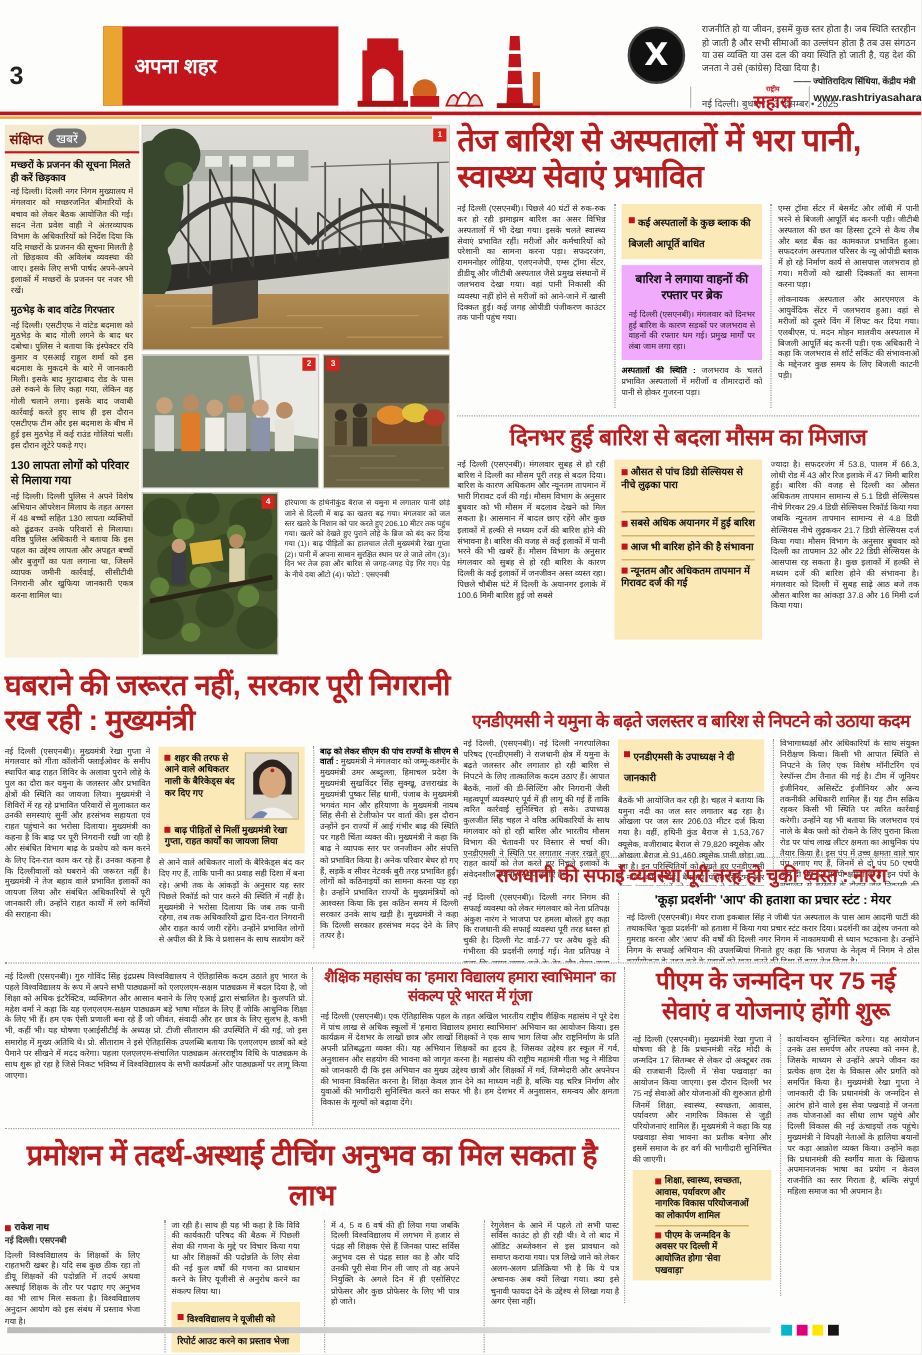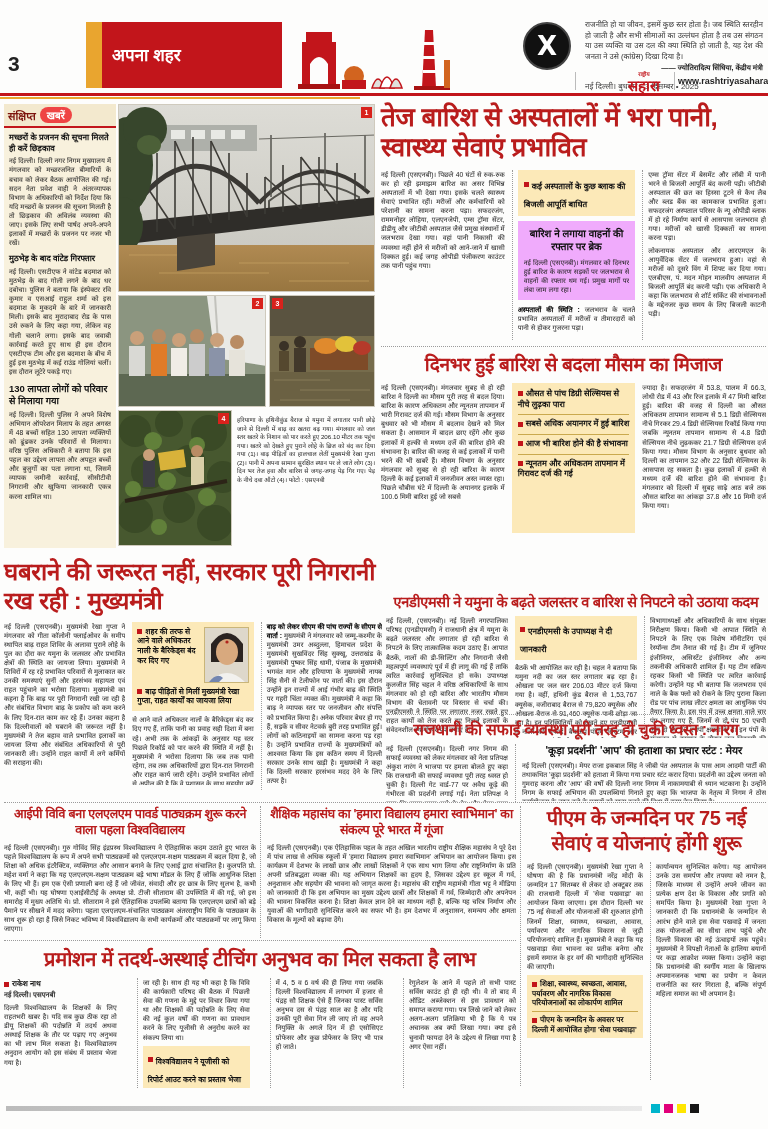--- a/index.html
+++ b/index.html
@@ -80,21 +80,21 @@
     <div class="abs" style="left:575px;top:72px;width:1px;height:18px;background:#bbb"></div>
     <div class="abs" style="left:674px;top:72px;width:1px;height:18px;background:#bbb"></div>
 
     <div class="abs redline" style="left:0;top:93px;width:768px;height:3px"></div>
     <div class="abs goldline" style="left:0;top:97px;width:360px;height:2px"></div>
   </div>
 
   <div class="abs" style="left:4px;top:104px;width:112px;height:442px">
     <div style="background:#f3e9ce;border-bottom:2px solid #c2151b;padding:3px 4px;display:flex;align-items:center;gap:4px">
       <span style="font-size:11px;font-weight:700;color:#7c130c">संक्षिप्त</span>
-      <span style="font-size:10px;font-weight:700;color:#fff;background:#ef4444;border-radius:8px;padding:1px 7px">खबरें</span>
+      <span style="font-size:10px;font-weight:400;color:#fff;background:#737373;border-radius:8px;padding:1px 7px">खबरें</span>
     </div>
     <div style="background:#f8f1dd;height:420px;padding:5px 5px;overflow:hidden">
       <div style="margin-bottom:7px">
         <div class="kicker" style="margin-bottom:2px">मच्छरों के प्रजनन की सूचना मिलते ही करें छिड़काव</div>
         <div class="bt" style="max-height:96px">नई दिल्ली। दिल्ली नगर निगम मुख्यालय में मंगलवार को मच्छरजनित बीमारियों के बचाव को लेकर बैठक आयोजित की गई। सदन नेता प्रवेश वाही ने अंतरव्यापक विभाग के अधिकारियों को निर्देश दिया कि यदि मच्छरों के प्रजनन की सूचना मिलती है तो छिड़काव की अविलंब व्यवस्था की जाए। इसके लिए सभी पार्षद अपने-अपने इलाकों में मच्छरों के प्रजनन पर नजर भी रखें।</div>
       </div>
       <div style="margin-bottom:7px">
         <div class="kicker" style="margin-bottom:2px">मुठभेड़ के बाद वांटेड गिरफ्तार</div>
         <div class="bt" style="max-height:122px">नई दिल्ली। एसटीएफ ने वांटेड बदमाश को मुठभेड़ के बाद गोली लगने के बाद धर दबोचा। पुलिस ने बताया कि इंस्पेक्टर रवि कुमार व एसआई राहुल शर्मा को इस बदमाश के मुकदमे के बारे में जानकारी मिली। इसके बाद मुरादाबाद रोड के पास उसे रुकने के लिए कहा गया, लेकिन वह गोली चलाने लगा। इसके बाद जवाबी कार्रवाई करते हुए साथ ही इस दौरान एसटीएफ टीम और इस बदमाश के बीच में हुई इस मुठभेड़ में कई राउंड गोलियां चलीं। इस दौरान लूटेरे पकड़े गए।</div>
       </div>
@@ -283,21 +283,21 @@
         <div class="bt" style="margin-left:5px;margin-top:3px">लोकनायक अस्पताल और आरएमएल के आयुर्वेदिक सेंटर में जलभराव हुआ। वहां से मरीजों को दूसरे विंग में शिफ्ट कर दिया गया। एलबीएस, पं. मदन मोहन मालवीय अस्पताल में बिजली आपूर्ति बंद करनी पड़ी। एक अधिकारी ने कहा कि जलभराव से शॉर्ट सर्किट की संभावनाओं के मद्देनजर कुछ समय के लिए बिजली काटनी पड़ी।</div>
       </div>
     </div>
   </div>
 
   <div class="abs dot-h" style="left:381px;top:346px;width:385px;height:210px;padding-top:4px">
     <div class="hdL center" style="font-size:19px">दिनभर हुई बारिश से बदला मौसम का मिजाज</div>
     <div style="display:flex;gap:7px;margin-top:6px;height:172px">
       <div class="bt" style="width:124px;height:172px">नई दिल्ली (एसएनबी)। मंगलवार सुबह से हो रही बारिश ने दिल्ली का मौसम पूरी तरह से बदल दिया। बारिश के कारण अधिकतम और न्यूनतम तापमान में भारी गिरावट दर्ज की गई। मौसम विभाग के अनुसार बुधवार को भी मौसम में बदलाव देखने को मिल सकता है। आसमान में बादल छाए रहेंगे और कुछ इलाकों में हल्की से मध्यम दर्जे की बारिश होने की संभावना है। बारिश की वजह से कई इलाकों में पानी भरने की भी खबरें हैं। मौसम विभाग के अनुसार मंगलवार को सुबह से हो रही बारिश के कारण दिल्ली के कई इलाकों में जनजीवन अस्त व्यस्त रहा। पिछले चौबीस घंटे में दिल्ली के अयानगर इलाके में 100.6 मिमी बारिश हुई जो सबसे</div>
       <div class="ybox" style="width:124px;height:150px;padding:6px;overflow:hidden">
-        <div class="kicker" style="border-bottom:1px solid #caa94e;padding-bottom:4px;margin-bottom:4px"><span class="sq"></span><span>औसत से पांच डिग्री सेल्सियस से नीचे लुढ़का पारा</span></div>
+        <div class="kicker" style="border-bottom:1px solid #caa94e;padding-bottom:16px;margin-bottom:4px"><span class="sq"></span><span>औसत से पांच डिग्री सेल्सियस से नीचे लुढ़का पारा</span></div>
         <div class="kicker" style="border-bottom:1px solid #caa94e;padding-bottom:4px;margin-bottom:4px"><span class="sq"></span><span>सबसे अधिक अयानगर में हुई बारिश</span></div>
         <div class="kicker" style="border-bottom:1px solid #caa94e;padding-bottom:4px;margin-bottom:4px"><span class="sq"></span><span>आज भी बारिश होने की है संभावना</span></div>
         <div class="kicker"><span class="sq"></span><span>न्यूनतम और अधिकतम तापमान में गिरावट दर्ज की गई</span></div>
       </div>
       <div class="bt" style="width:124px;height:172px">ज्यादा है। सफदरजंग में 53.8, पालम में 66.3, लोधी रोड में 43 और रिज इलाके में 47 मिमी बारिश हुई। बारिश की वजह से दिल्ली का औसत अधिकतम तापमान सामान्य से 5.1 डिग्री सेल्सियस नीचे गिरकर 29.4 डिग्री सेल्सियस रिकॉर्ड किया गया जबकि न्यूनतम तापमान सामान्य से 4.8 डिग्री सेल्सियस नीचे लुढ़ककर 21.7 डिग्री सेल्सियस दर्ज किया गया। मौसम विभाग के अनुसार बुधवार को दिल्ली का तापमान 32 और 22 डिग्री सेल्सियस के आसपास रह सकता है। कुछ इलाकों में हल्की से मध्यम दर्जे की बारिश होने की संभावना है। मंगलवार को दिल्ली में सुबह साढ़े आठ बजे तक औसत बारिश का आंकड़ा 37.8 और 16 मिमी दर्ज किया गया।</div>
     </div>
   </div>
 
   <div class="abs" style="left:4px;top:558px;width:378px;height:240px">
     <div class="hdL" style="font-size:24px;line-height:1.2">घबराने की जरूरत नहीं, सरकार पूरी निगरानी रख रही : मुख्यमंत्री</div>
@@ -345,45 +345,44 @@
       <div class="dot-v" style="width:251px;height:58px;overflow:hidden;padding-left:6px">
         <div class="kicker" style="font-size:10.5px;text-align:center">'कूड़ा प्रदर्शनी' 'आप' की हताशा का प्रचार स्टंट : मेयर</div>
         <div class="bt" style="margin-top:3px;max-height:40px">नई दिल्ली (एसएनबी)। मेयर राजा इकबाल सिंह ने जीबी पंत अस्पताल के पास आम आदमी पार्टी की तथाकथित 'कूड़ा प्रदर्शनी' को हताशा में किया गया प्रचार स्टंट करार दिया। प्रदर्शनी का उद्देश्य जनता को गुमराह करना और 'आप' की वर्षों की दिल्ली नगर निगम में नाकामयाबी से ध्यान भटकाना है। उन्होंने निगम के सफाई अभियान की उपलब्धियां गिनाते हुए कहा कि भाजपा के नेतृत्व में निगम ने ठोस कार्ययोजना के तहत कूड़े के पहाड़ों को खत्म करने की दिशा में काम तेज किया है।</div>
       </div>
     </div>
   </div>
 
   <div class="abs dot-h" style="left:4px;top:802px;width:762px;height:0"></div>
 
   <div class="abs" style="left:4px;top:806px;width:252px;height:132px">
-    <div class="hdL center" style="font-size:12.5px;line-height:1.3">आईपी विवि बना एलएलएम पावर्ड पाठ्यक्रम शुरू करने वाला पहला विश्वविद्यालय</div>
     <div class="bt" style="margin-top:4px;height:96px">नई दिल्ली (एसएनबी)। गुरु गोविंद सिंह इंद्रप्रस्थ विश्वविद्यालय ने ऐतिहासिक कदम उठाते हुए भारत के पहले विश्वविद्यालय के रूप में अपने सभी पाठ्यक्रमों को एलएलएम-सक्षम पाठ्यक्रम में बदल दिया है, जो शिक्षा को अधिक इंटरैक्टिव, व्यक्तिगत और आसान बनाने के लिए एआई द्वारा संचालित है। कुलपति प्रो. महेश वर्मा ने कहा कि यह एलएलएम-सक्षम पाठ्यक्रम बड़े भाषा मॉडल के लिए हैं जोकि आधुनिक शिक्षा के लिए भी हैं। हम एक ऐसी प्रणाली बना रहे हैं जो जीवंत, संवादी और हर छात्र के लिए सुलभ है, कभी भी, कहीं भी। यह घोषणा एआईसीटीई के अध्यक्ष प्रो. टीजी सीताराम की उपस्थिति में की गई, जो इस समारोह में मुख्य अतिथि थे। प्रो. सीताराम ने इसे ऐतिहासिक उपलब्धि बताया कि एलएलएम छात्रों को बड़े पैमाने पर सीखने में मदद करेगा। पहला एलएलएम-संचालित पाठ्यक्रम अंतरराष्ट्रीय विधि के पाठ्यक्रम के साथ शुरू हो रहा है जिसे निकट भविष्य में विश्वविद्यालय के सभी कार्यक्रमों और पाठ्यक्रमों पर लागू किया जाएगा।</div>
   </div>
 
   <div class="abs dot-v" style="left:260px;top:806px;width:256px;height:132px;padding-left:6px">
     <div class="hdL center" style="font-size:12.5px;line-height:1.3">शैक्षिक महासंघ का 'हमारा विद्यालय हमारा स्वाभिमान' का संकल्प पूरे भारत में गूंजा</div>
     <div class="bt" style="margin-top:4px;height:96px">नई दिल्ली (एसएनबी)। एक ऐतिहासिक पहल के तहत अखिल भारतीय राष्ट्रीय शैक्षिक महासंघ ने पूरे देश में पांच लाख से अधिक स्कूलों में 'हमारा विद्यालय हमारा स्वाभिमान' अभियान का आयोजन किया। इस कार्यक्रम में देशभर के लाखों छात्र और लाखों शिक्षकों ने एक साथ भाग लिया और राष्ट्रनिर्माण के प्रति अपनी प्रतिबद्धता व्यक्त की। यह अभियान शिक्षकों का हृदय है, जिसका उद्देश्य हर स्कूल में गर्व, अनुशासन और सहयोग की भावना को जागृत करना है। महासंघ की राष्ट्रीय महामंत्री गीता भट्ट ने मीडिया को जानकारी दी कि इस अभियान का मुख्य उद्देश्य छात्रों और शिक्षकों में गर्व, जिम्मेदारी और अपनेपन की भावना विकसित करना है। शिक्षा केवल ज्ञान देने का माध्यम नहीं है, बल्कि यह चरित्र निर्माण और युवाओं की भागीदारी सुनिश्चित करने का सफर भी है। हम देशभर में अनुशासन, समन्वय और क्षमता विकास के मूल्यों को बढ़ावा देंगे।</div>
   </div>
 
   <div class="abs dot-v" style="left:520px;top:806px;width:246px;height:280px;padding-left:6px">
     <div class="hdL center" style="font-size:20px;line-height:1.25">पीएम के जन्मदिन पर 75 नई सेवाएं व योजनाएं होंगी शुरू</div>
     <div style="display:flex;gap:7px;margin-top:6px;height:218px">
       <div style="width:116px;height:218px;overflow:hidden">
         <div class="bt" style="max-height:128px">नई दिल्ली (एसएनबी)। मुख्यमंत्री रेखा गुप्ता ने घोषणा की है कि प्रधानमंत्री नरेंद्र मोदी के जन्मदिन 17 सितम्बर से लेकर दो अक्टूबर तक की राजधानी दिल्ली में 'सेवा पखवाड़ा' का आयोजन किया जाएगा। इस दौरान दिल्ली भर 75 नई सेवाओं और योजनाओं की शुरुआत होगी जिनमें शिक्षा, स्वास्थ्य, स्वच्छता, आवास, पर्यावरण और नागरिक विकास से जुड़ी परियोजनाएं शामिल हैं। मुख्यमंत्री ने कहा कि यह पखवाड़ा सेवा भावना का प्रतीक बनेगा और इसमें समाज के हर वर्ग की भागीदारी सुनिश्चित की जाएगी।</div>
-        <div class="ybox" style="margin-top:4px;padding:4px 5px;overflow:hidden">
+        <div class="ybox" style="margin-top:4px;padding:4px 19px;overflow:hidden">
           <div class="kicker" style="font-size:7.4px;border-bottom:1px solid #caa94e;padding-bottom:3px;margin-bottom:3px"><span class="sq"></span><span>शिक्षा, स्वास्थ्य, स्वच्छता, आवास, पर्यावरण और नागरिक विकास परियोजनाओं का लोकार्पण शामिल</span></div>
           <div class="kicker" style="font-size:7.4px"><span class="sq"></span><span>पीएम के जन्मदिन के अवसर पर दिल्ली में आयोजित होगा 'सेवा पखवाड़ा'</span></div>
         </div>
       </div>
       <div class="bt dot-v" style="width:116px;height:218px;padding-left:5px">कार्यान्वयन सुनिश्चित करेगा। यह आयोजन उनके उस समर्पण और तपस्या को नमन है, जिसके माध्यम से उन्होंने अपने जीवन का प्रत्येक क्षण देश के विकास और प्रगति को समर्पित किया है। मुख्यमंत्री रेखा गुप्ता ने जानकारी दी कि प्रधानमंत्री के जन्मदिन से आरंभ होने वाले इस सेवा पखवाड़े में जनता तक योजनाओं का सीधा लाभ पहुंचे और दिल्ली विकास की नई ऊंचाइयों तक पहुंचे। मुख्यमंत्री ने विपक्षी नेताओं के हालिया बयानों पर कड़ा आक्रोश व्यक्त किया। उन्होंने कहा कि प्रधानमंत्री की स्वर्गीय माता के खिलाफ अपमानजनक भाषा का प्रयोग न केवल राजनीति का स्तर गिराता है, बल्कि संपूर्ण महिला समाज का भी अपमान है।</div>
     </div>
   </div>
 
   <div class="abs dot-h" style="left:4px;top:940px;width:512px;height:146px;padding-top:4px">
-    <div class="hdL center" style="font-size:20px">प्रमोशन में तदर्थ-अस्थाई टीचिंग अनुभव का मिल सकता है लाभ</div>
+    <div class="hdL center" style="font-size:24px">प्रमोशन में तदर्थ-अस्थाई टीचिंग अनुभव का मिल सकता है लाभ</div>
     <div style="display:flex;gap:20px;margin-top:6px;height:110px">
       <div style="width:120px;height:110px;overflow:hidden">
         <div style="font-size:7.5px;font-weight:700;color:#111"><span class="sq"></span><span>राकेश नाथ</span></div>
         <div style="font-size:7px;font-weight:700;color:#333;margin:2px 0 4px">नई दिल्ली। एसएनबी</div>
         <div class="bt" style="max-height:78px">दिल्ली विश्वविद्यालय के शिक्षकों के लिए राहतभरी खबर है। यदि सब कुछ ठीक रहा तो डीयू शिक्षकों की पदोन्नति में तदर्थ अथवा अस्थाई शिक्षक के तौर पर पढ़ाए गए अनुभव का भी लाभ मिल सकता है। विश्वविद्यालय अनुदान आयोग को इस संबंध में प्रस्ताव भेजा गया है।</div>
       </div>
       <div class="dot-v" style="width:120px;height:110px;overflow:hidden;padding-left:5px">
         <div class="bt" style="max-height:72px">जा रही है। साथ ही यह भी कहा है कि विवि की कार्यकारी परिषद की बैठक में पिछली सेवा की गणना के मुद्दे पर विचार किया गया था और शिक्षकों की पदोन्नति के लिए सेवा की नई कुल वर्षों की गणना का प्रावधान करने के लिए यूजीसी से अनुरोध करने का संकल्प लिया था।</div>
         <div class="ybox" style="margin-top:4px;padding:4px 5px"><span class="sq"></span><span class="kicker" style="font-size:7.6px">विश्वविद्यालय ने यूजीसी को रिपोर्ट आउट करने का प्रस्ताव भेजा</span></div>
       </div>

